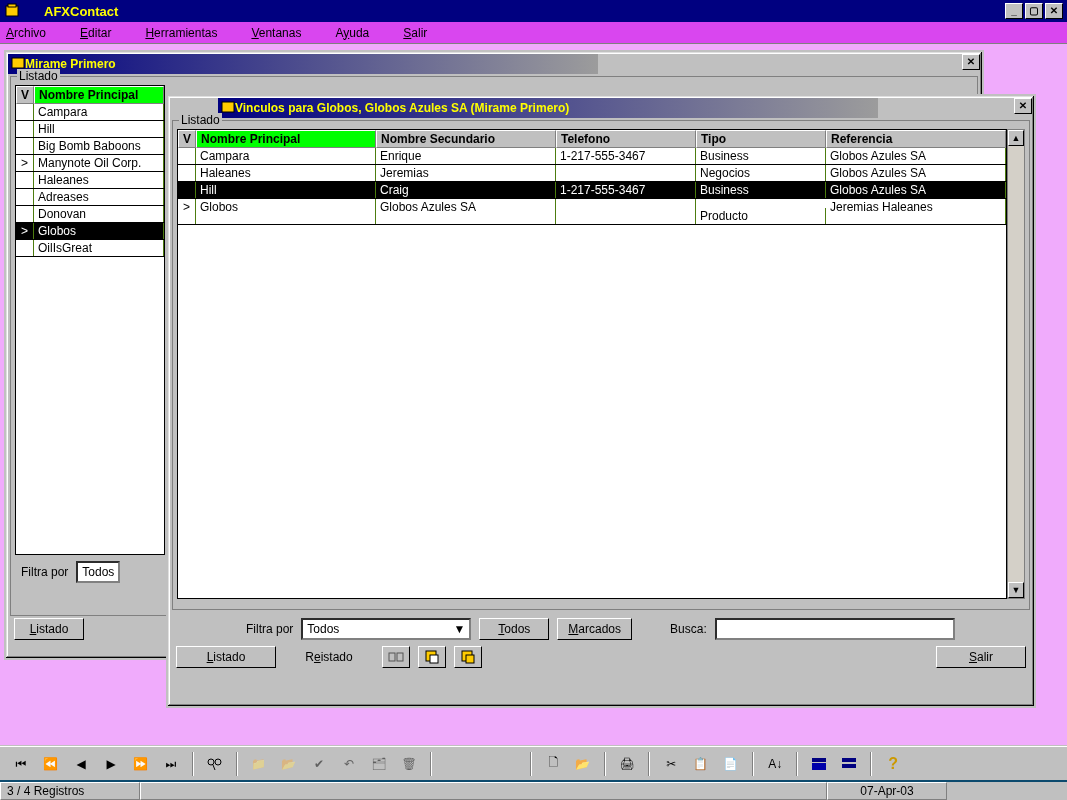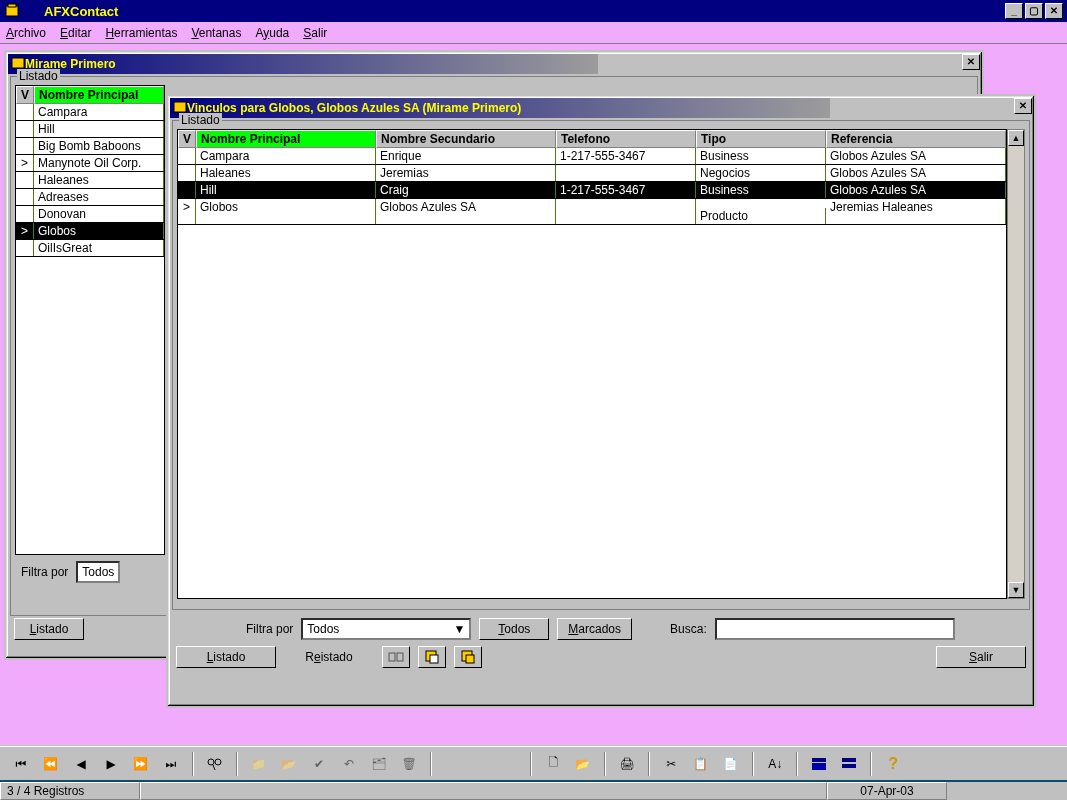--- a/index.html
+++ b/index.html
@@ -32,25 +32,26 @@
     width: 18px; height: 16px;
     background: #c0c0c0;
     border: 1px solid #000;
     border-top-color:#fff; border-left-color:#fff;
     font-size: 10px; line-height: 12px; text-align:center;
     color:#000; font-weight:bold;
     display:flex; align-items:center; justify-content:center;
     cursor:pointer;
   }
   .menubar {
-    background: #f0abfc;
+    background: #d946ef;
     height: 22px;
     display: flex; align-items:center;
     padding: 0 6px;
     border-bottom: 1px solid #808080;
+    gap: 20px;
   }
   .menubar .mitem { margin-right: 14px; cursor:pointer; }
   .menubar .mitem .ul { text-decoration: underline; }
   .mdi-area {
     position:absolute;
     top:44px; left:0; right:0; bottom:55px;
     background: #f0abfc;
   }
   .child-window {
     position:absolute;
@@ -275,21 +276,21 @@
           <span>Todos</span>
         </div>
       </div>
     </div>
     <div class="bottom-row" style="padding-top:0;">
       <div class="btn3d"><span class="ul">L</span><span>istado</span></div>
     </div>
   </div>
 
   <div class="child-window" style="left:166px; top:50px; width:870px; height:614px;">
-    <div class="child-titlebar" style="width:660px;">
+    <div class="child-titlebar" style="width:660px;margin-left:48px;">
       <span class="app-icon">
         <svg width="14" height="14">
             <rect x="1" y="2" width="12" height="10" fill="#ffcc00" stroke="#000"></rect>
           </svg>
       </span>
       <span>Vinculos para Globos, Globos Azules SA (Mirame Primero)</span>
       <span class="spacer"></span>
     </div>
     <div style="position:absolute; top:2px; right:2px;">
       <div class="win-btn">✕</div>

